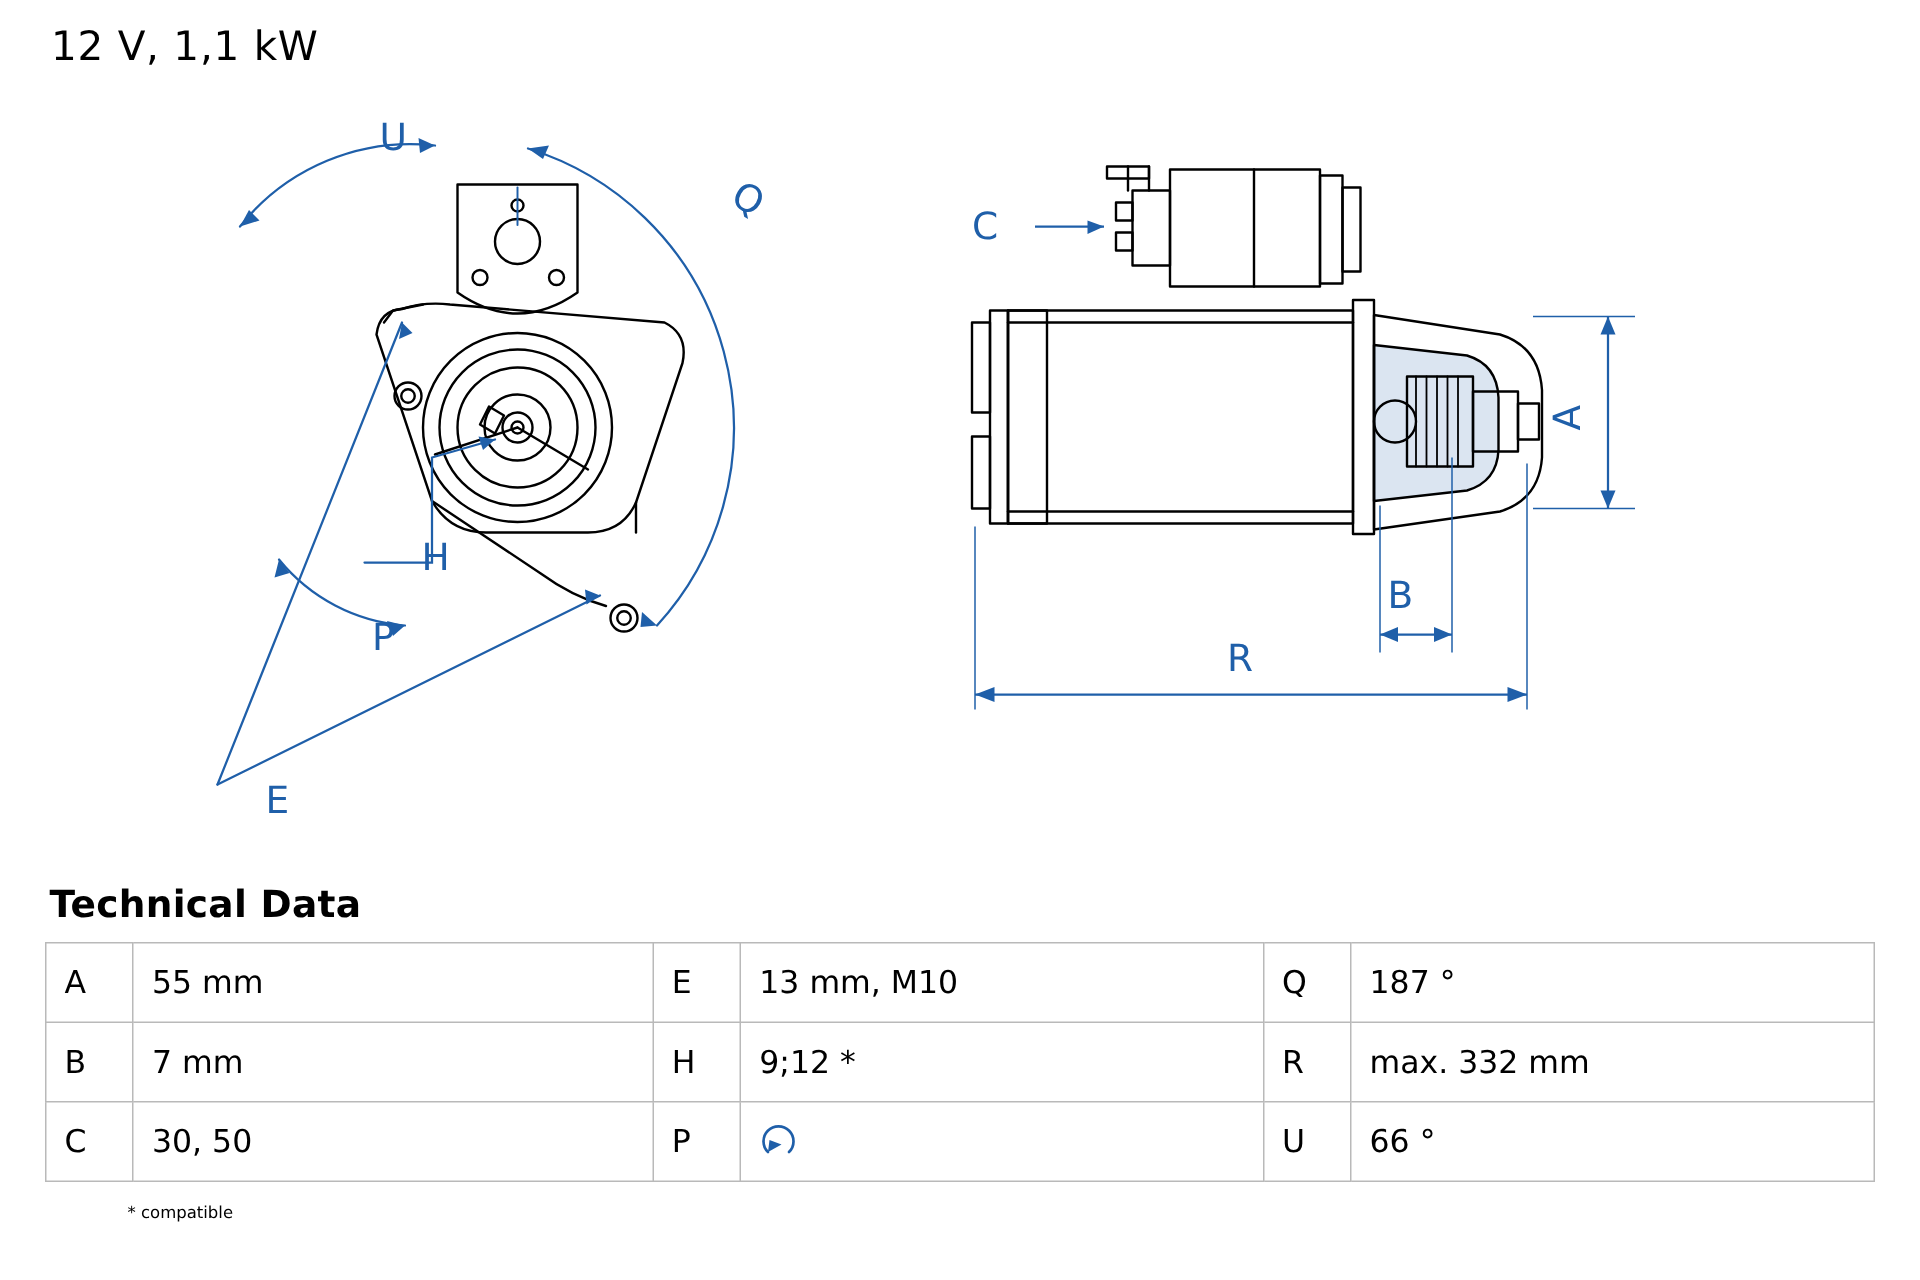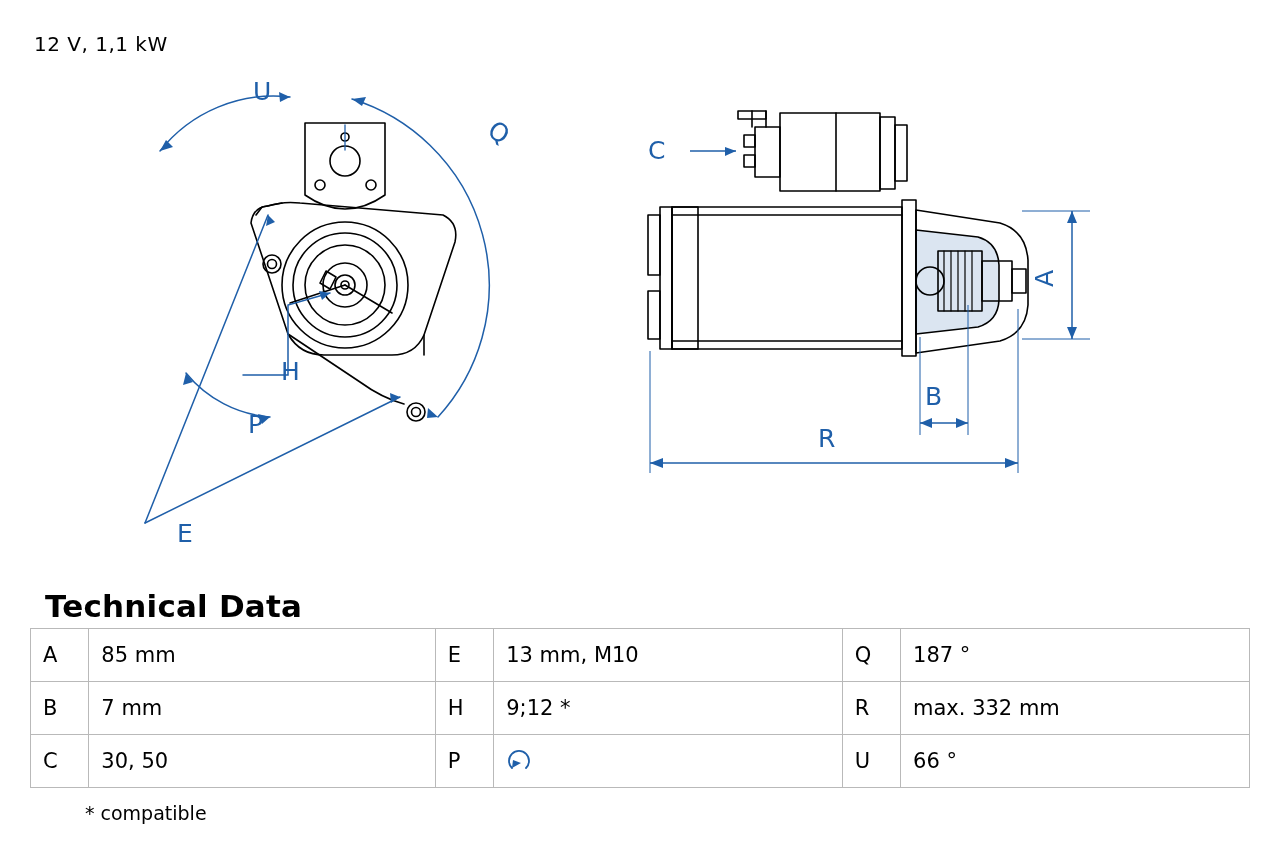--- a/index.html
+++ b/index.html
@@ -16,40 +16,39 @@
     overflow: hidden;
   }
   .page {
     position: relative;
     width: 1280px;
     height: 853px;
   }
   .title {
     position: absolute;
     left: 34px;
-    top: 32px;
-    font-size: 20px;
+    top: 16px;
+    font-size: 27px;
     letter-spacing: 0.5px;
     color: #000;
   }
   .drawing {
     position: absolute;
     left: 0;
     top: 55px;
     width: 1280px;
     height: 520px;
   }
   .tech-heading {
     position: absolute;
     left: 33px;
     top: 588px;
-    font-size: 31px;
+    font-size: 25px;
     font-weight: bold;
     letter-spacing: 0.2px;
-    margin-left: 12px;
   }
   table.tech {
     position: absolute;
     left: 30px;
     top: 628px;
     width: 1220px;
     border-collapse: collapse;
     font-size: 21px;
   }
   table.tech td {
@@ -64,21 +63,21 @@
     text-align: left;
     padding-left: 14px;
   }
   td.val {
     width: 330px;
   }
   .footnote {
     position: absolute;
     left: 85px;
     top: 802px;
-    font-size: 19px;
+    font-size: 11px;
   }
   .rot-icon {
     display: inline-block;
     width: 30px;
     height: 26px;
     vertical-align: middle;
   }
 </style>
 </head>
 <body>
@@ -216,21 +215,21 @@
       <text x="818" y="392">R</text>
     </g>
   </svg>
 
   <div class="tech-heading">Technical Data</div>
 
   <table class="tech">
     <tbody>
       <tr>
         <td class="key">A</td>
-        <td class="val">85 mm</td>
+        <td class="val">55 mm</td>
         <td class="key">E</td>
         <td class="val">13 mm, M10</td>
         <td class="key">Q</td>
         <td class="val">187 °</td>
       </tr>
       <tr>
         <td class="key">B</td>
         <td class="val">7 mm</td>
         <td class="key">H</td>
         <td class="val">9;12 *</td>

